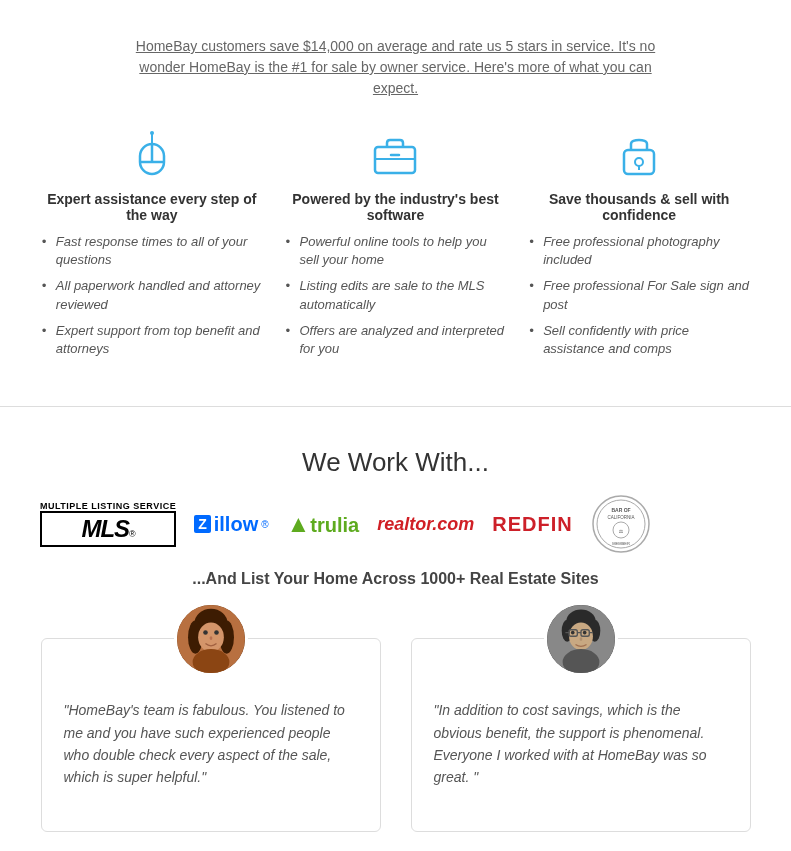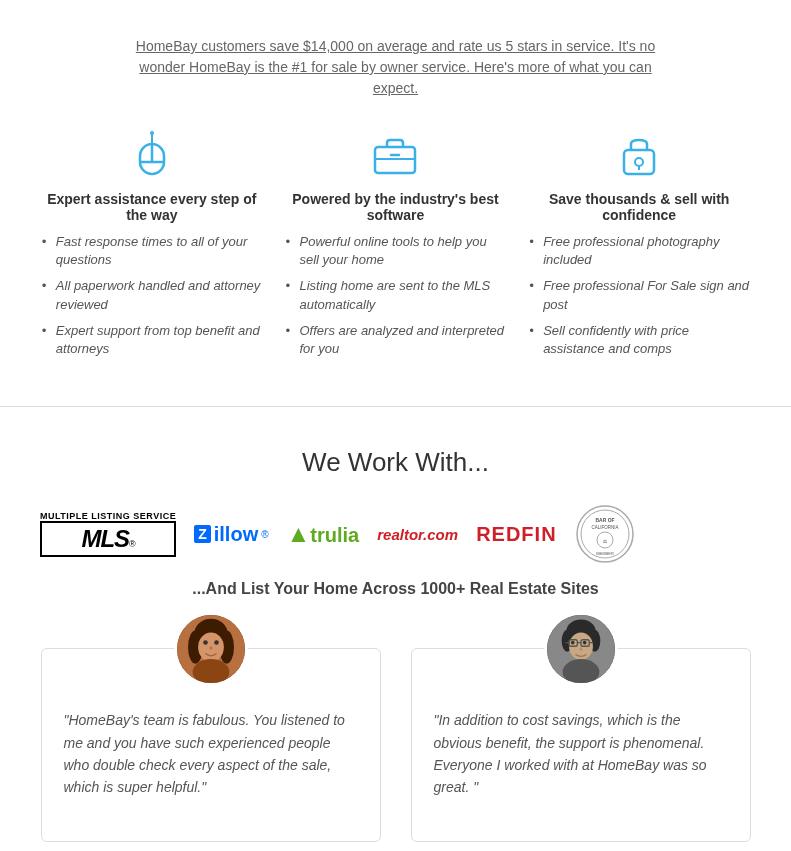--- a/index.html
+++ b/index.html
@@ -87,21 +87,21 @@
 
     
     .section-partners {
       padding: 30px 40px 20px;
       text-align: center;
     }
     .section-partners h2 {
       font-size: 26px;
       font-weight: 400;
       color: #333;
-      margin-bottom: 26px;
+      margin-bottom: 16px;
     }
     .partner-logos {
       display: flex;
       justify-content: flex-start;
       align-items: center;
       gap: 18px;
       flex-wrap: wrap;
       margin-bottom: 16px;
     }
     .partner-logo {
@@ -146,21 +146,21 @@
 
     
     .logo-trulia {
       font-size: 20px;
       font-weight: 700;
       color: #5eab1f;
     }
 
     
     .logo-realtor {
-      font-size: 15px;
+      font-size: 18px;
       font-weight: 700;
       color: #d01f25;
     }
 
     
     .logo-redfin {
       font-size: 20px;
       font-weight: 800;
       color: #cd2029;
       letter-spacing: 1px;
@@ -255,21 +255,21 @@
         <svg width="48" height="44" viewBox="0 0 48 44" fill="none" xmlns="http://www.w3.org/2000/svg">
           <rect x="4" y="14" width="40" height="26" rx="3" stroke="#3ab0e8" stroke-width="2.5" fill="none"></rect>
           <path d="M16 14 V10 C16 8.3 17.3 7 19 7 H29 C30.7 7 32 8.3 32 10 V14" stroke="#3ab0e8" stroke-width="2.5" fill="none"></path>
           <line x1="4" y1="26" x2="44" y2="26" stroke="#3ab0e8" stroke-width="2"></line>
           <line x1="20" y1="22" x2="28" y2="22" stroke="#3ab0e8" stroke-width="2.5" stroke-linecap="round"></line>
         </svg>
       </div>
       <h3>Powered by the industry's best software</h3>
       <ul>
         <li>Powerful online tools to help you sell your home</li>
-        <li>Listing home are sent to the MLS automatically</li>
+        <li>Listing edits are sale to the MLS automatically</li>
         <li>Offers are analyzed and interpreted for you</li>
       </ul>
     </div>
 
     <div class="feature-col">
       <div class="feature-icon">
         <svg width="40" height="50" viewBox="0 0 40 50" fill="none" xmlns="http://www.w3.org/2000/svg">
           <rect x="5" y="20" width="30" height="24" rx="4" stroke="#3ab0e8" stroke-width="2.5" fill="none"></rect>
           <path d="M12 20 V14 C12 8.5 28 8.5 28 14 V20" stroke="#3ab0e8" stroke-width="2.5" fill="none"></path>
           <circle cx="20" cy="32" r="4" stroke="#3ab0e8" stroke-width="2" fill="none"></circle>

